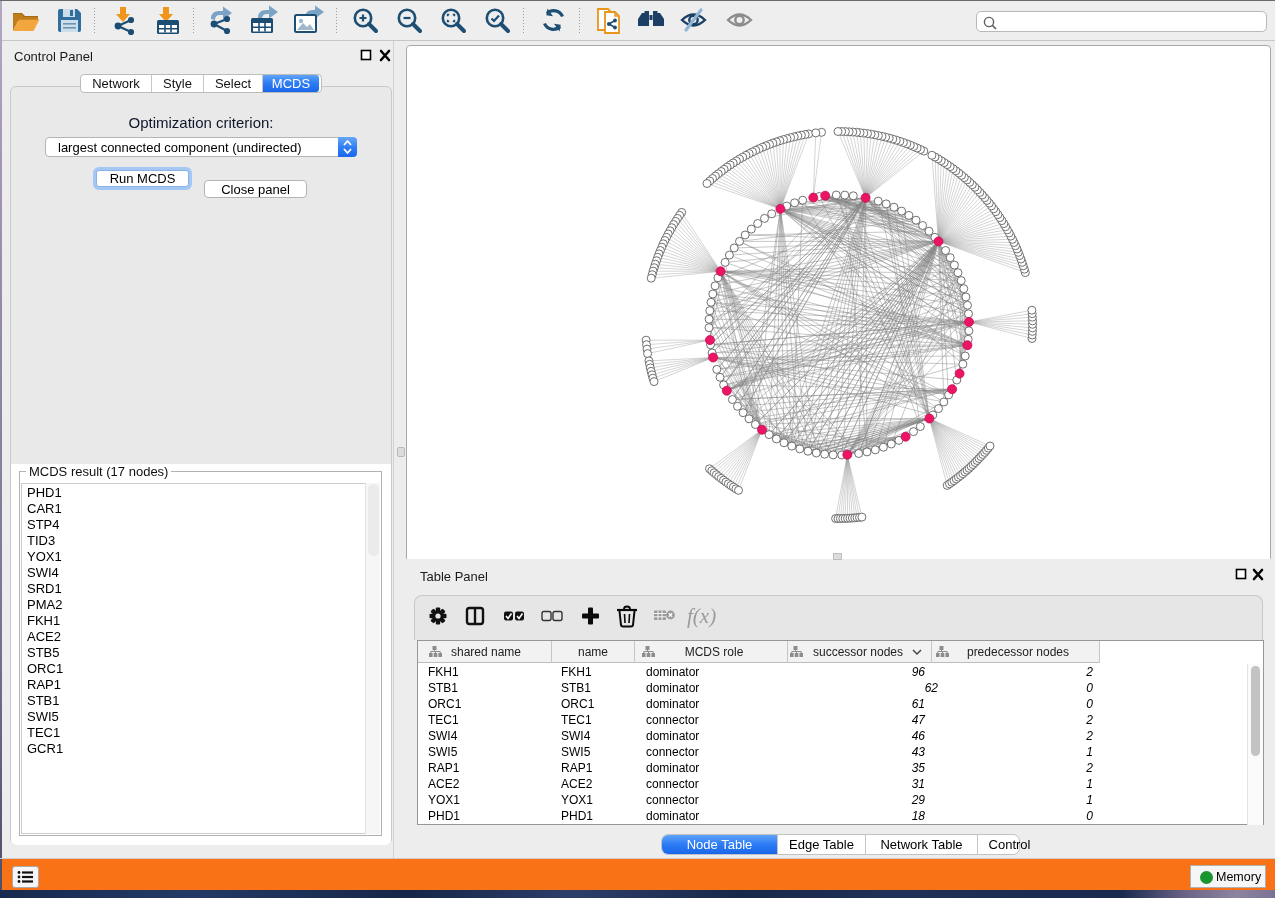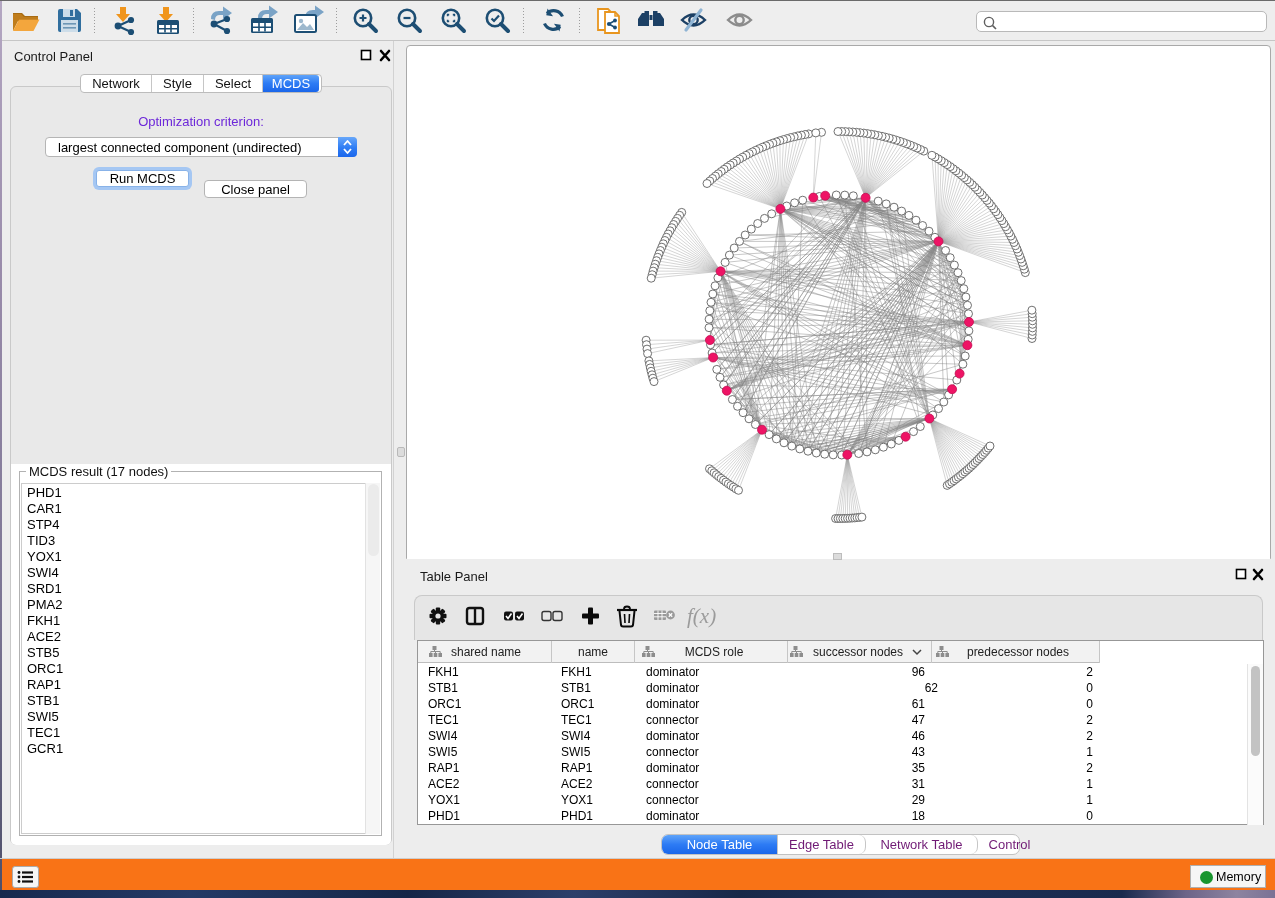--- a/index.html
+++ b/index.html
@@ -20,21 +20,21 @@
   border:1px solid #c9c9c9; border-radius:6px; }
 #tabwhite { left:11px; top:464px; width:380px; height:381px; background:#ffffff;
   border-radius:0 0 5px 5px; }
 #segtabs { left:80px; top:74px; width:242px; height:19px; background:#ffffff;
   border:1px solid #bcbcbc; border-radius:4px; display:flex; }
 #segtabs .seg { flex:none; text-align:center; font-size:13px; color:#111; line-height:17px;
   border-right:1px solid #c6c6c6; }
 #segtabs .seg:last-child { border-right:none; }
 #segtabs .sel { background:linear-gradient(180deg,#5ea3f9 0%,#2d7bf4 50%,#1a66ea 100%);
   color:#fff; border-radius:0 3px 3px 0; }
-#optlabel { left:0px; top:114px; width:402px; text-align:center; font-size:13px; color:#6d28d9; }
+#optlabel { left:0px; top:114px; width:402px; text-align:center; font-size:15px; color:#0f172a; }
 #combo { left:45px; top:137px; width:312px; height:20px; background:#fff;
   border:1px solid #b5b5b5; border-radius:4px; }
 #combo .ctext { position:absolute; left:12px; top:2px; font-size:13px; color:#000; }
 #combo .stepper { position:absolute; right:-1px; top:-1px; width:19px; height:20px;
   background:linear-gradient(180deg,#67a7fa 0%,#2e7cf4 55%,#1b67ec 100%);
   border-radius:0 4px 4px 0; }
 .btn { position:absolute; background:#ffffff; border:1px solid #b4b4b4; border-radius:4px;
   font-size:13px; color:#000; text-align:center; }
 #runbtn { left:96px; top:170px; width:93px; height:17px; line-height:16px;
   box-shadow:0 0 0 3px #a5c7f3; border-color:#88b2e8; border-radius:3px; }
@@ -67,29 +67,29 @@
 #tp-title { left:420px; top:569px; font-size:13px; color:#1a1a1a; }
 #tptoolbar { left:414px; top:595px; width:849px; height:45px; background:#e6e6e6;
   border:1px solid #c9c9c9; border-radius:8px 8px 0 0; border-bottom:none; }
 #tptable { left:417px; top:640px; width:847px; height:185px; background:#fff;
   border:1px solid #979797; }
 #tphead { position:absolute; left:0; top:0; width:682px; height:22px; background:#f2f2f2;
   border-bottom:1px solid #bdbdbd; }
 .hsep { position:absolute; top:0px; width:1px; height:22px; background:#c6c6c6; }
 .htext { position:absolute; top:4px; font-size:12px; color:#222; text-align:center; }
 .cell { position:absolute; height:16px; line-height:16px; font-size:12px; color:#000; }
-.num { text-align:right; }
+.num { text-align:right;font-style:italic; }
 #tpsb { position:absolute; left:829px; top:23px; width:16px; height:161px; background:#fbfbfb;
   border-left:1px solid #e3e3e3; }
 #tpsb .th { position:absolute; left:3px; top:2px; width:9px; height:90px; background:#c3c3c3;
   border-radius:5px; }
 #bottabs { left:661px; top:834px; width:359px; height:21px; background:#fff;
   border:1px solid #c2c2c2; border-radius:7px; display:flex; }
-#bottabs .seg { flex:none; text-align:center; font-size:13px; color:#701a75; line-height:19px;
-  border-right:1px solid #c6c6c6;border-radius:7px; }
+#bottabs .seg { flex:none; text-align:center; font-size:13px; color:#000000; line-height:19px;
+  border-right:1px solid #c6c6c6; }
 #bottabs .seg:last-child { border-right:none; }
 #bottabs .sel { background:linear-gradient(180deg,#5ea3f9 0%,#2d7bf4 50%,#1a66ea 100%);
   color:#fff; border-radius:6px 0 0 6px; }
 
 #statusline { left:0px; top:858px; width:1275px; height:1px; background:#cdcdcd; }
 #statusbar { left:2px; top:859px; width:1273px; height:31px; background:#f97316; }
 #listbtn { position:absolute; left:10px; top:7px; width:27px; height:22px; background:#f6f6f6;
   border:1px solid #ababab; border-radius:3px; }
 #membtn { position:absolute; left:1188px; top:6px; width:76px; height:23px; background:#f6f6f6;
   border:1px solid #b0b0b0; font-size:13px; color:#000; }

